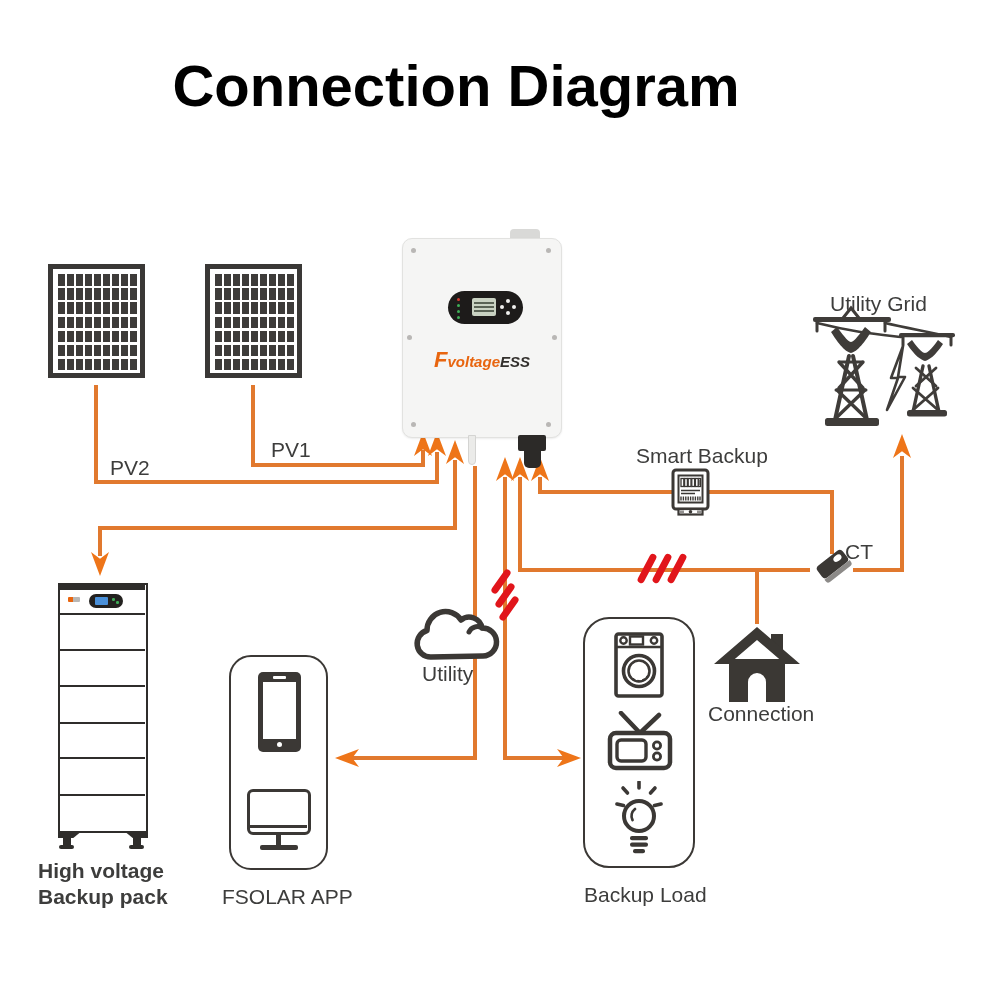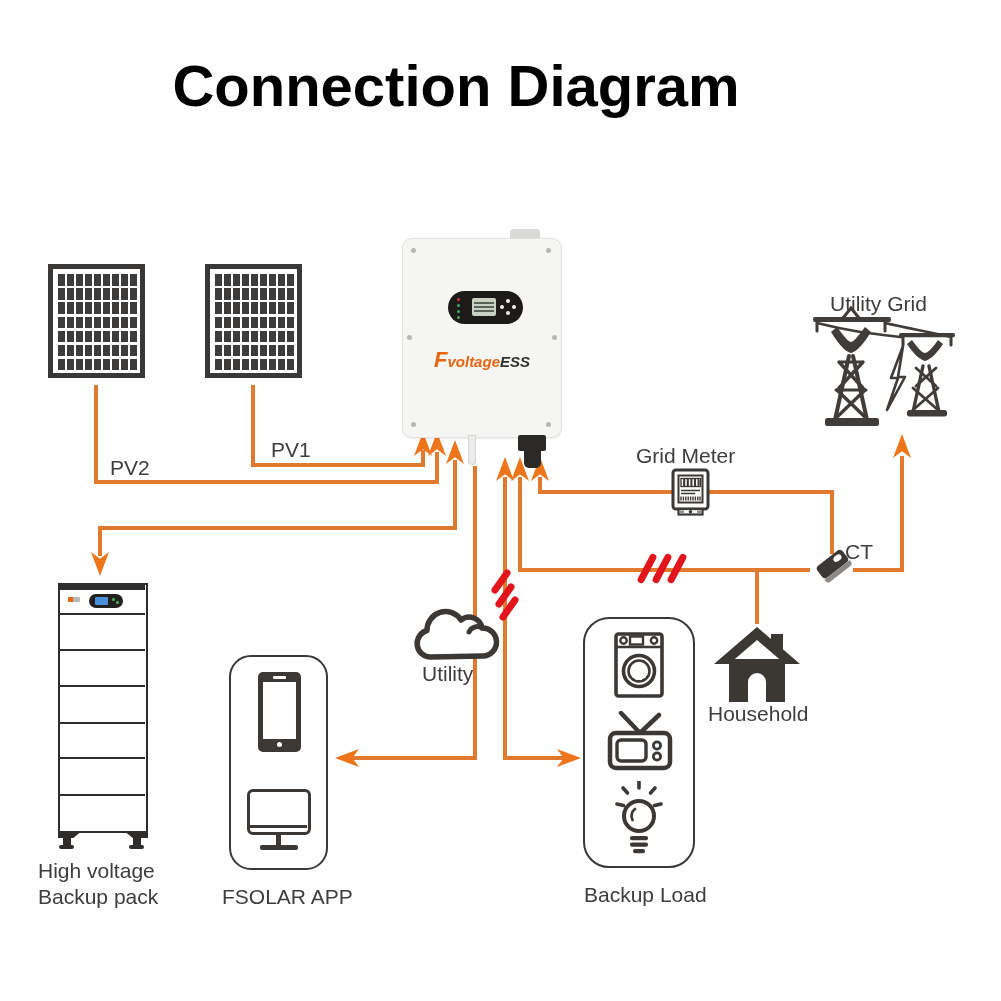--- a/index.html
+++ b/index.html
@@ -202,21 +202,21 @@
       <rect x="22" y="120" width="54" height="8" rx="2.5"></rect>
       <rect x="104" y="112" width="40" height="6.5" rx="2.5"></rect>
       <rect x="10" y="19" width="78" height="5" rx="2"></rect>
       <rect x="96" y="35" width="56" height="4.2" rx="2"></rect>
       <path d="M28 34 C38 50 44 54 48 55 C52 54 58 50 68 34 L62 29 C54 40 50 44 48 44 C46 44 42 40 34 29 Z"></path>
       <path d="M104 46 C112 58 118 62 122 63 C126 62 132 58 140 46 L135 42 C128 52 124 55 122 55 C120 55 116 52 109 42 Z"></path>
     </g>
     <path d="M100 48 L88 80 L95 80 L84 112 L102 79 L95 79 Z" fill="#fff" stroke="#3f3c39" stroke-width="2.6" stroke-linejoin="round"></path>
   </svg>
 
-  <div class="abs lbl" style="left:636px;top:444px;">Grid Meter</div>
+  <div class="abs lbl" style="left:636px;top:444px;">Smart Backup</div>
   <svg class="svg-abs" style="left:671px;top:468px;" width="40" height="50" viewBox="0 0 40 50">
     <rect x="2" y="2" width="35" height="39" rx="3" fill="#fff" stroke="#3b3835" stroke-width="3"></rect>
     <rect x="7.5" y="7.5" width="24" height="27" fill="none" stroke="#3b3835" stroke-width="2"></rect>
     <g fill="none" stroke="#3b3835" stroke-width="1.3">
       <rect x="10" y="10.5" width="2.8" height="8"></rect>
         <rect x="13.6" y="10.5" width="2.8" height="8"></rect>
       <rect x="17.2" y="10.5" width="2.8" height="8"></rect>
         <rect x="20.8" y="10.5" width="2.8" height="8"></rect>
       <rect x="24.4" y="10.5" width="2.8" height="8"></rect>
         <rect x="28" y="10.5" width="1.6" height="8"></rect>
@@ -241,21 +241,21 @@
     <path d="M24 57 A13.5 13.5 0 0 1 20 30.5 A18.5 18.5 0 0 1 54 20 A13 13 0 0 1 75 28 A12.5 12.5 0 0 1 76 56 Z" fill="#fff" stroke="#3b3835" stroke-width="5.5" stroke-linejoin="round"></path>
     <path d="M62 32 A9 9 0 0 1 75 28" fill="none" stroke="#3b3835" stroke-width="5" stroke-linecap="round"></path>
   </svg>
   <div class="abs lbl" style="left:422px;top:662px;">Utility</div>
 
   <svg class="svg-abs house-svg" width="86" height="76" viewBox="0 0 86 76">
     <rect x="57" y="8" width="12" height="18" fill="#3b3834"></rect>
     <path d="M43 1 L86 38 L71 38 L43 14 L15 38 L0 38 Z" fill="#3b3834"></path>
     <path fill-rule="evenodd" d="M15 33 H71 V76 H15 Z M34 56 a9 9 0 0 1 18 0 V76 H34 Z" fill="#3b3834"></path>
   </svg>
-  <div class="abs lbl" style="left:708px;top:702px;">Household</div>
+  <div class="abs lbl" style="left:708px;top:702px;">Connection</div>
 
   <div class="abs bat">
     <div class="bat-top"></div>
     <div class="bat-logo"></div>
     <div class="bat-disp">
       <div class="bat-scr"></div>
       <div class="bat-dot" style="left:23px;top:4px;"></div>
       <div class="bat-dot" style="left:27px;top:7px;"></div>
     </div>
     <div class="bat-div" style="top:28px;"></div>
@@ -264,21 +264,21 @@
     <div class="bat-div" style="top:137px;"></div>
     <div class="bat-div" style="top:172px;"></div>
     <div class="bat-div" style="top:209px;"></div>
   </div>
   <div class="abs bat-base"></div>
   <div class="abs bat-notch"></div>
   <div class="foot-stem" style="left:63px;top:838px;"></div>
   <div class="foot-pad" style="left:59px;top:845px;"></div>
   <div class="foot-stem" style="left:133px;top:838px;"></div>
   <div class="foot-pad" style="left:129px;top:845px;"></div>
-  <div class="abs lbl" style="left:38px;top:858px;line-height:26px;">
+  <div class="abs lbl" style="left:38px;top:858px;line-height:26px;font-weight:bold;">
     <div>High voltage</div>
     <div>Backup pack</div>
   </div>
 
   <div class="round-box appbox">
     <div class="phone">
       <div class="phone-dash"></div>
         <div class="phone-scr"></div>
         <div class="phone-home"></div>
     </div>

